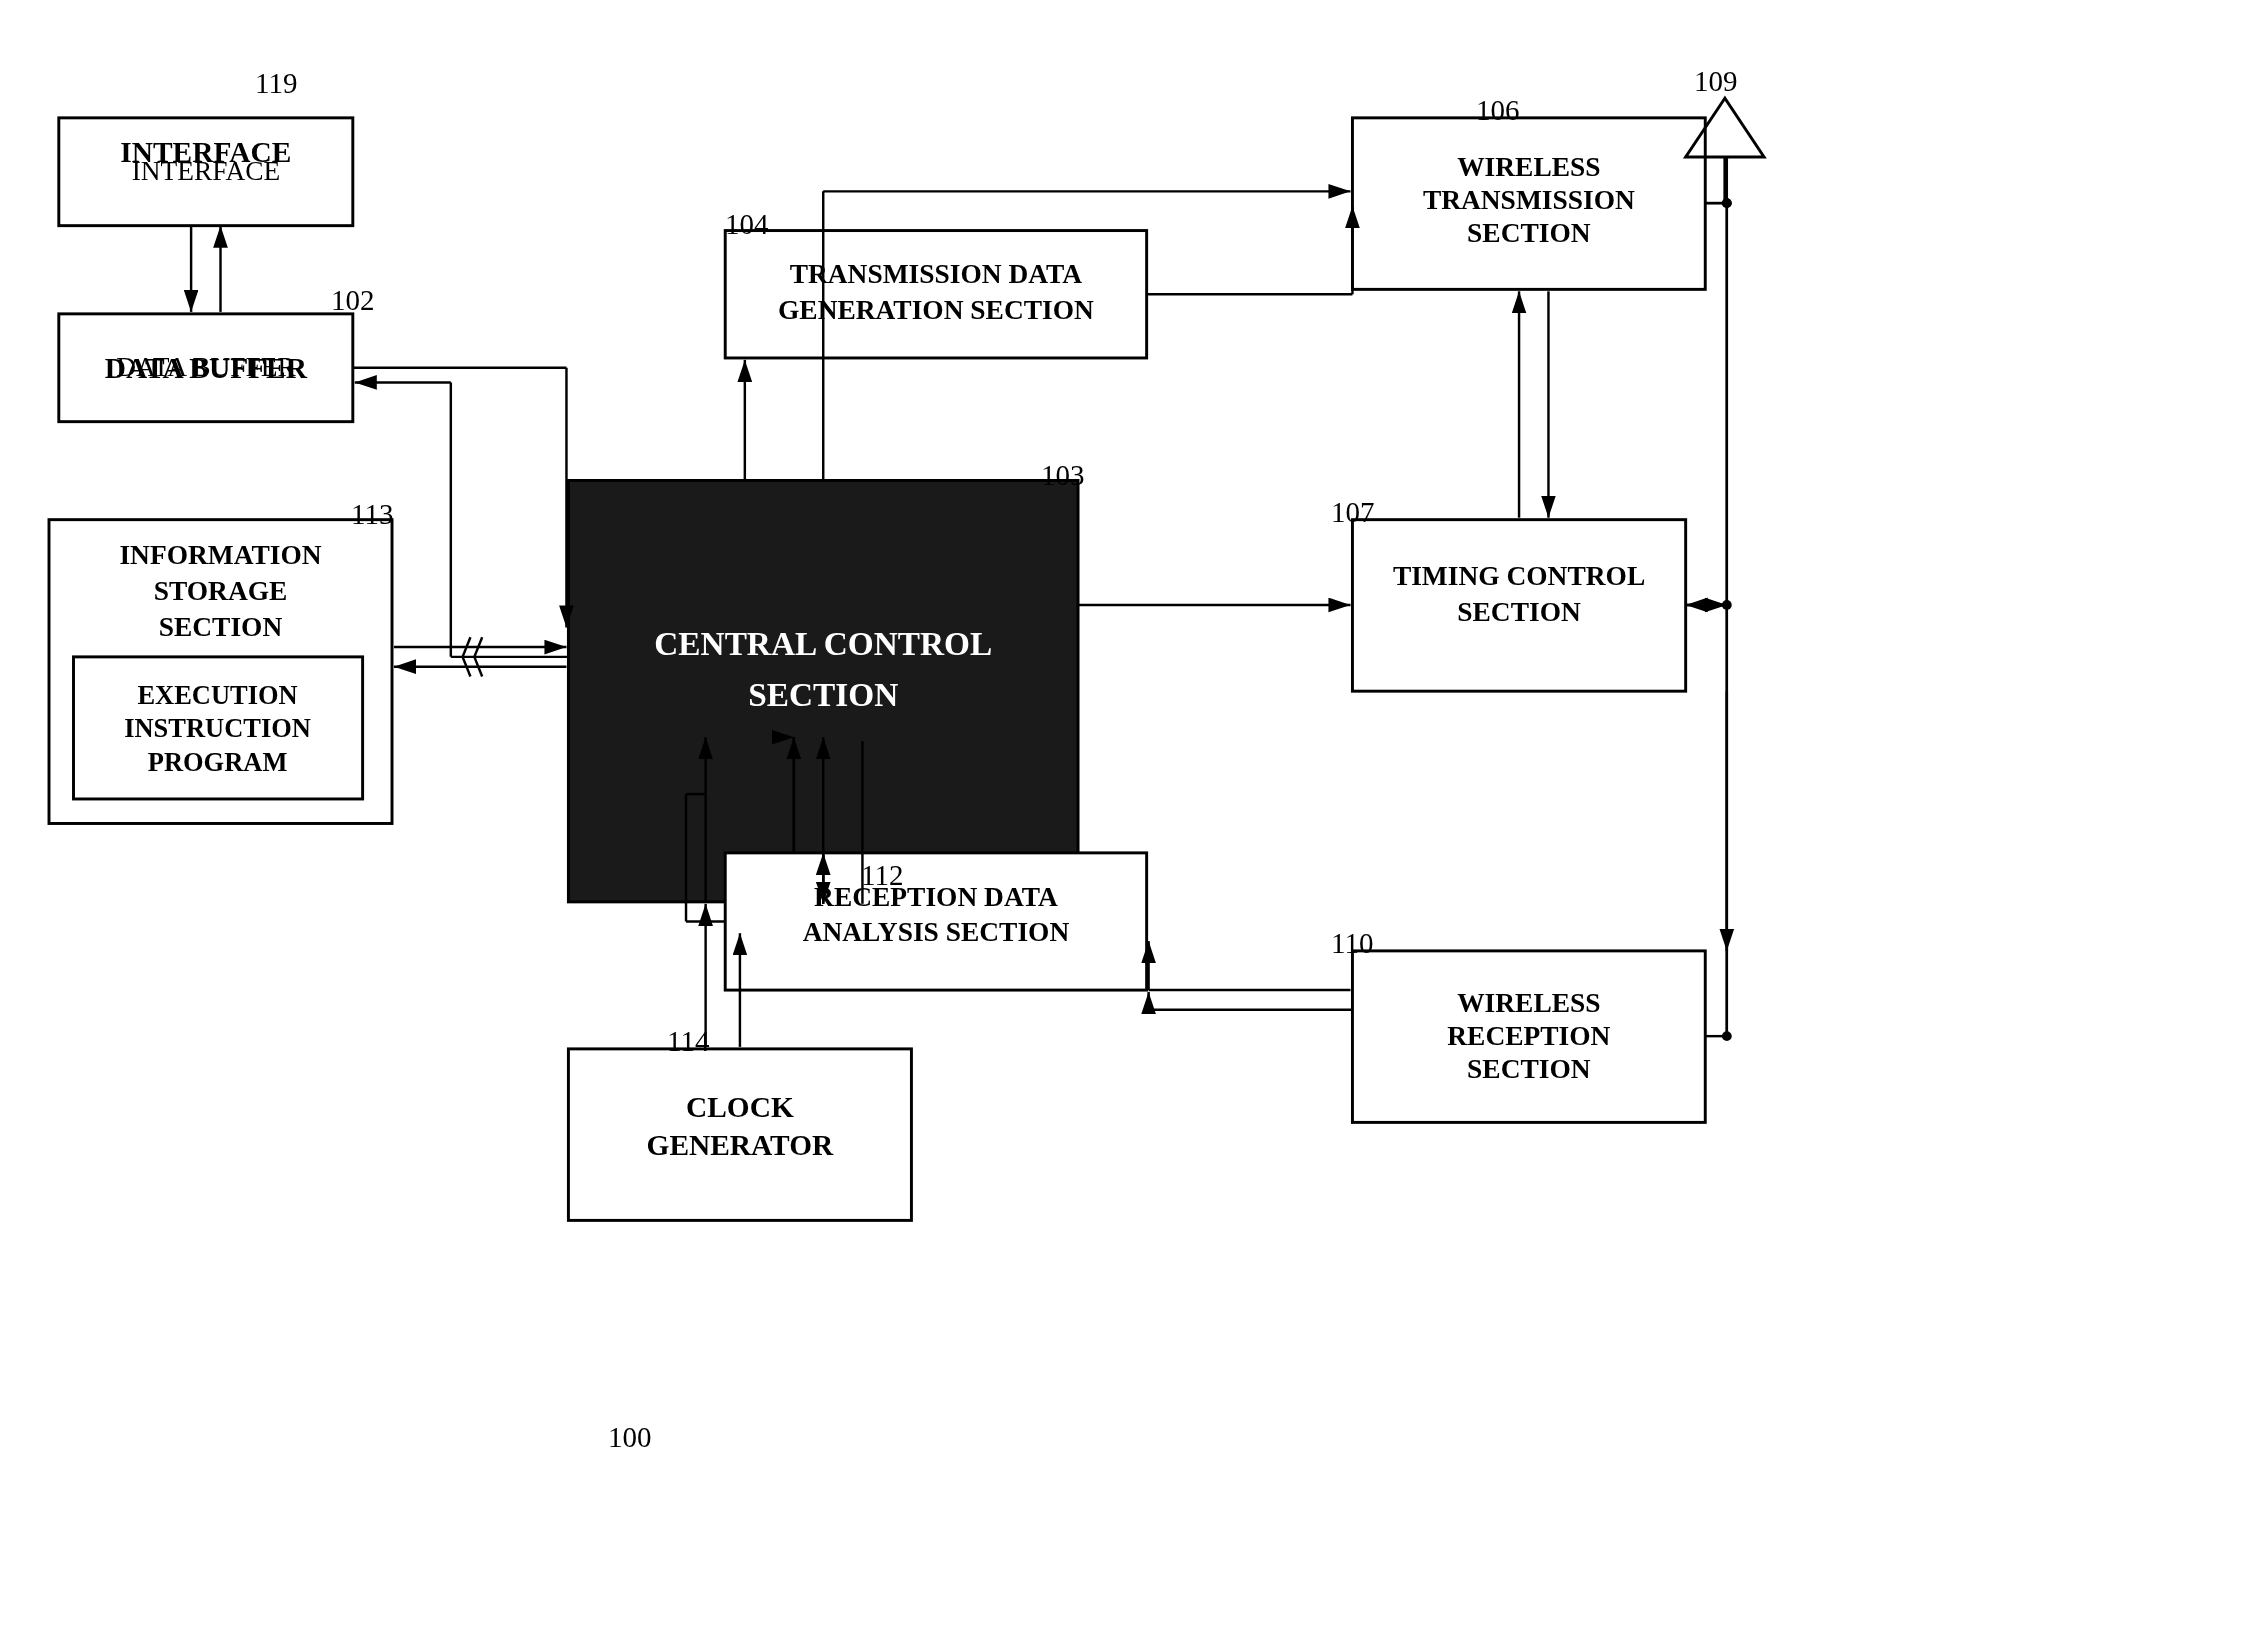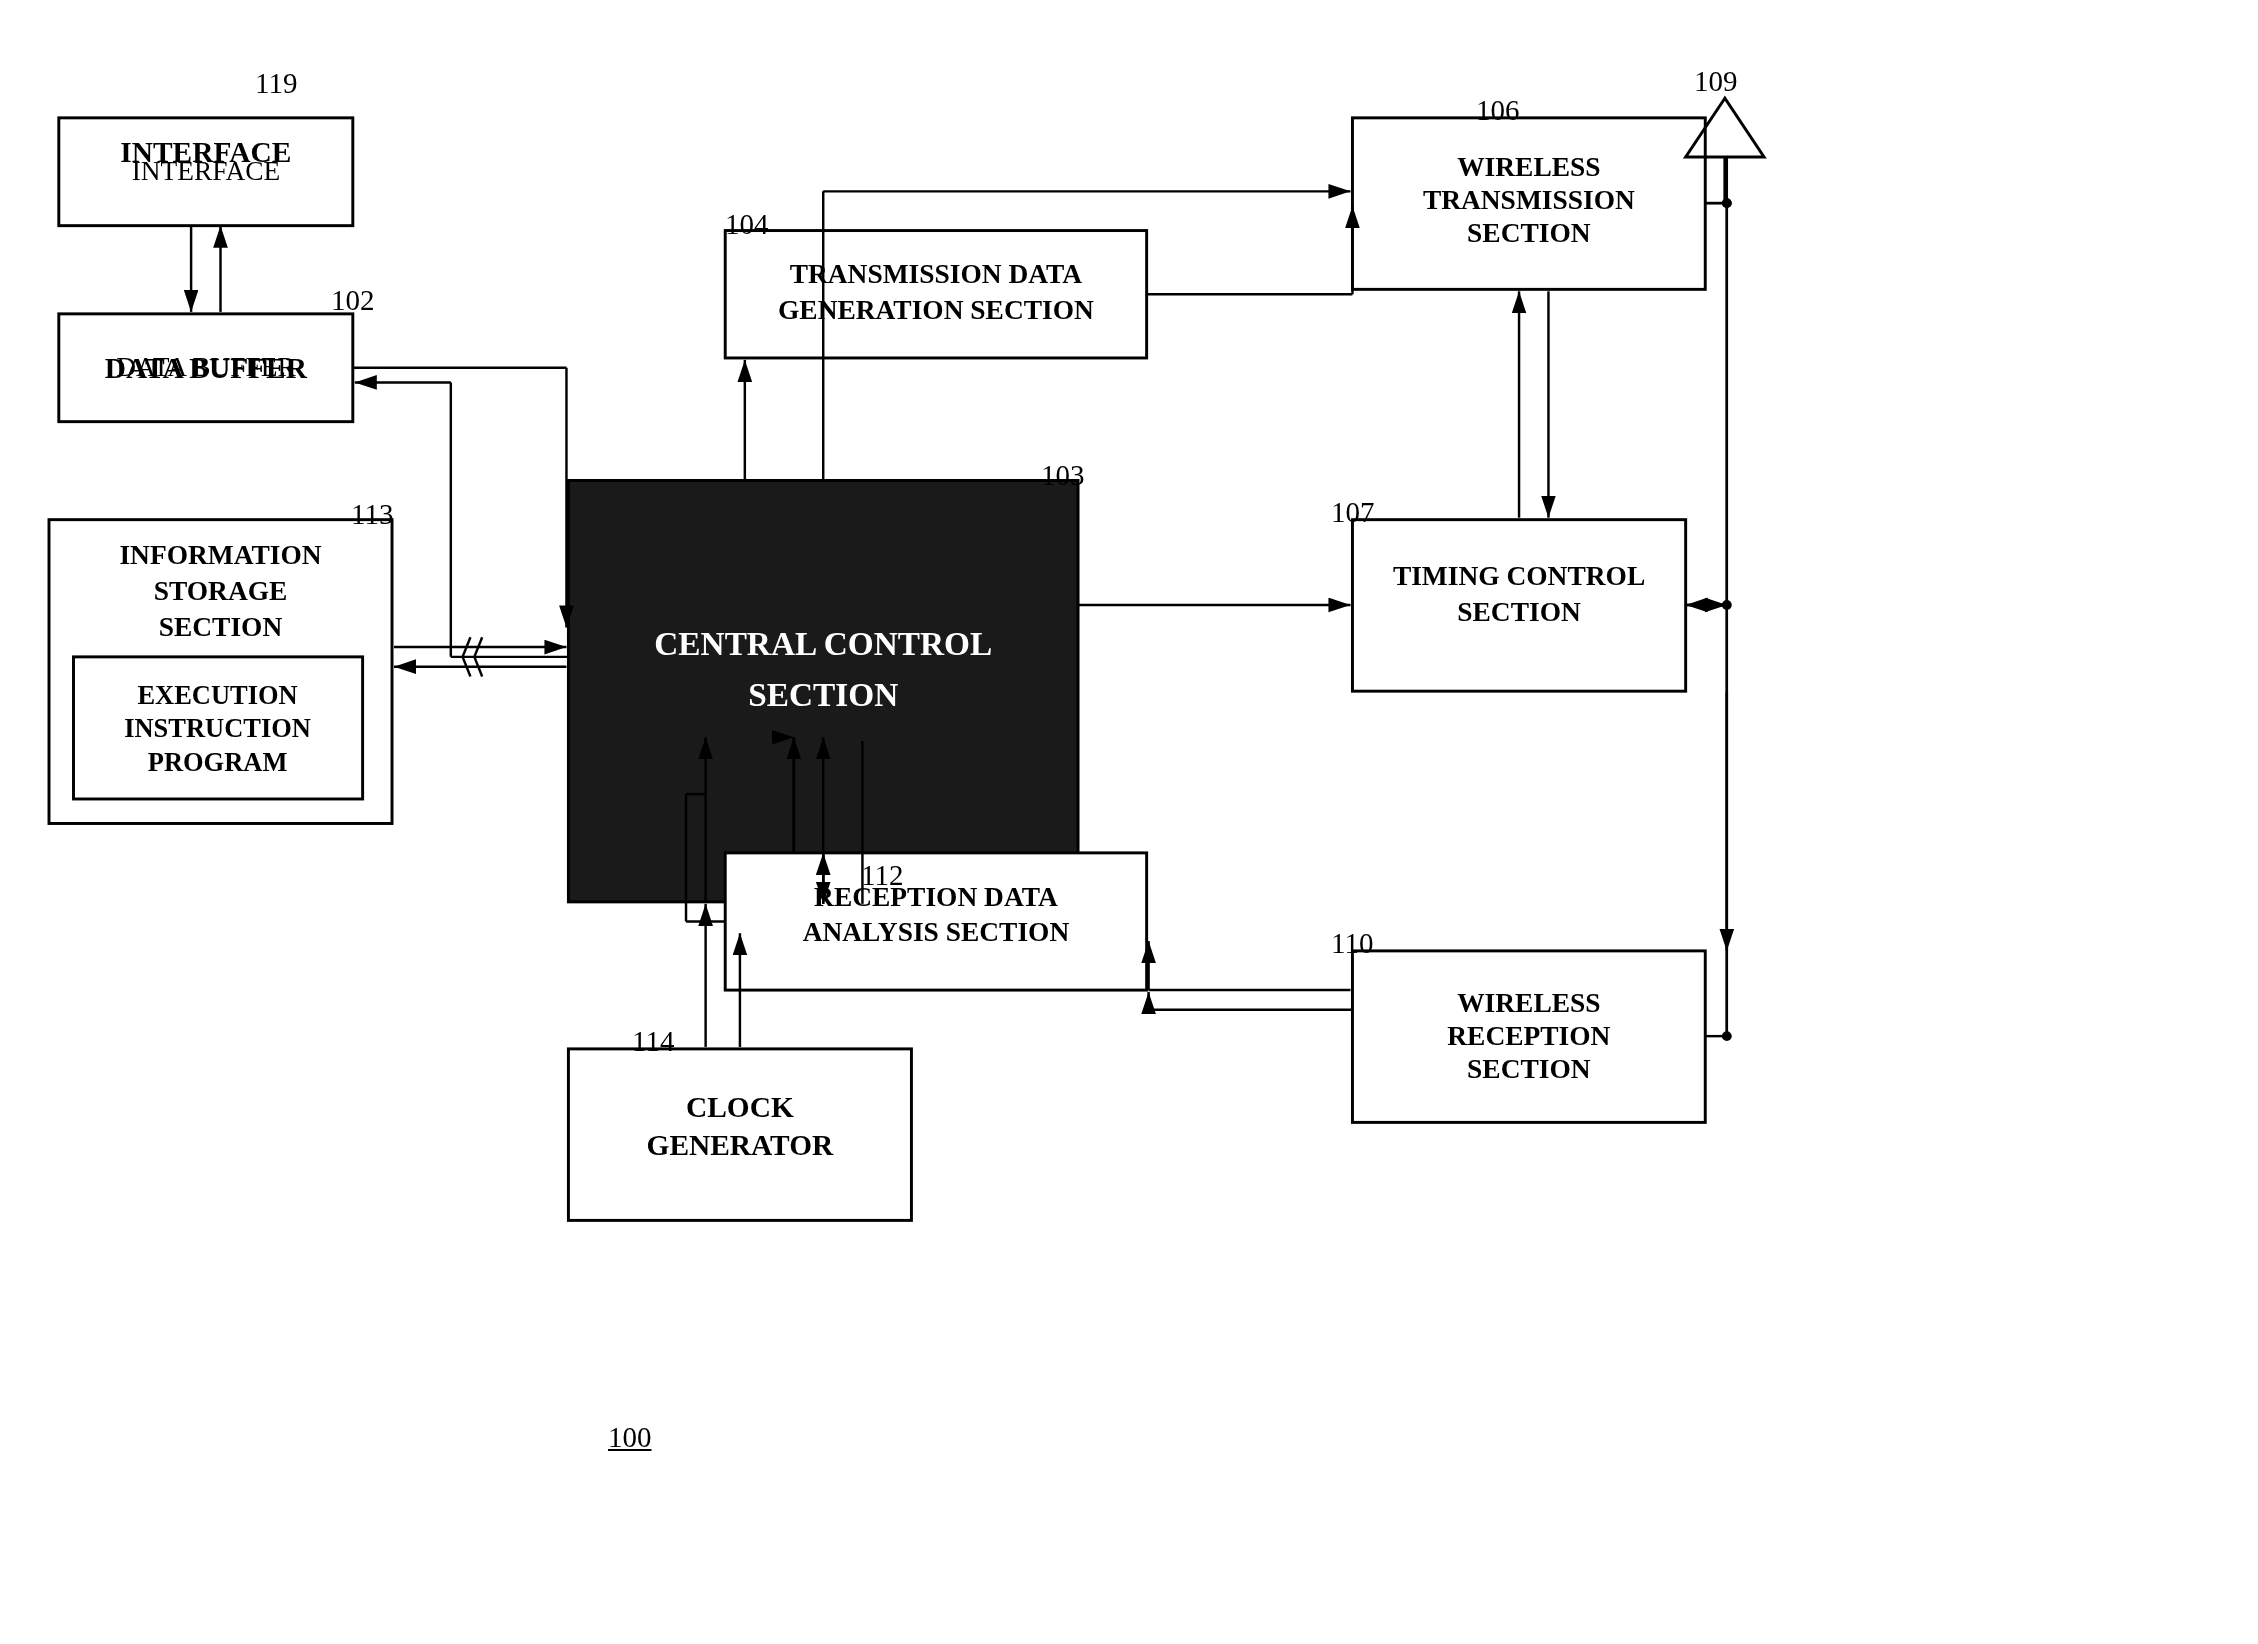--- a/index.html
+++ b/index.html
@@ -216,26 +216,26 @@
   <div class="ref-num" style="left:725px;top:208px;">104</div>
 
   <div class="ref-num" style="left:1429px;top:94px;margin-left:47px;">106</div>
 
   <div class="ref-num" style="left:1331px;top:496px;">107</div>
 
   <div class="ref-num" style="left:861px;top:859px;">112</div>
 
   <div class="ref-num" style="left:1331px;top:927px;">110</div>
 
-  <div class="ref-num" style="left:632px;top:1025px;">114</div>
+  <div class="ref-num" style="left:667px;top:1025px;">114</div>
 
   <div class="ref-num" style="left:1694px;top:65px;">109</div>
 
   <div style="position:absolute;left:608px;top:1421px;font-family:'Times New Roman',serif;font-size:29px;">
-    <span style="text-decoration:underline;">100</span>
+    <span style="">100</span>
   </div>
 
   <div class="label" style="left:59px;top:118px;width:294px;height:108px;display:flex;align-items:center;justify-content:center;">INTERFACE</div>
 
   <div class="label" style="left:59px;top:314px;width:294px;height:108px;display:flex;align-items:center;justify-content:center;">DATA BUFFER</div>
 
 </div>
 
 
 </body></html>

